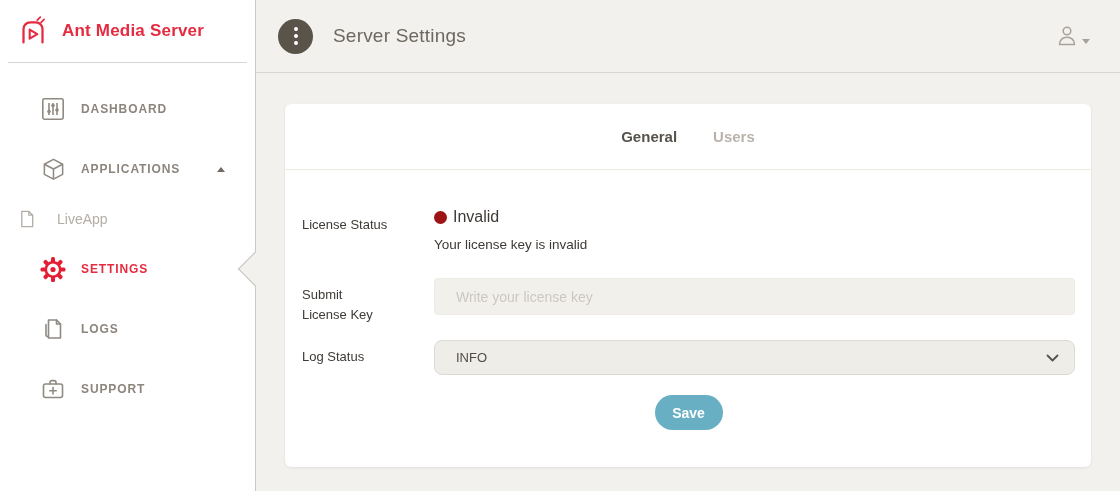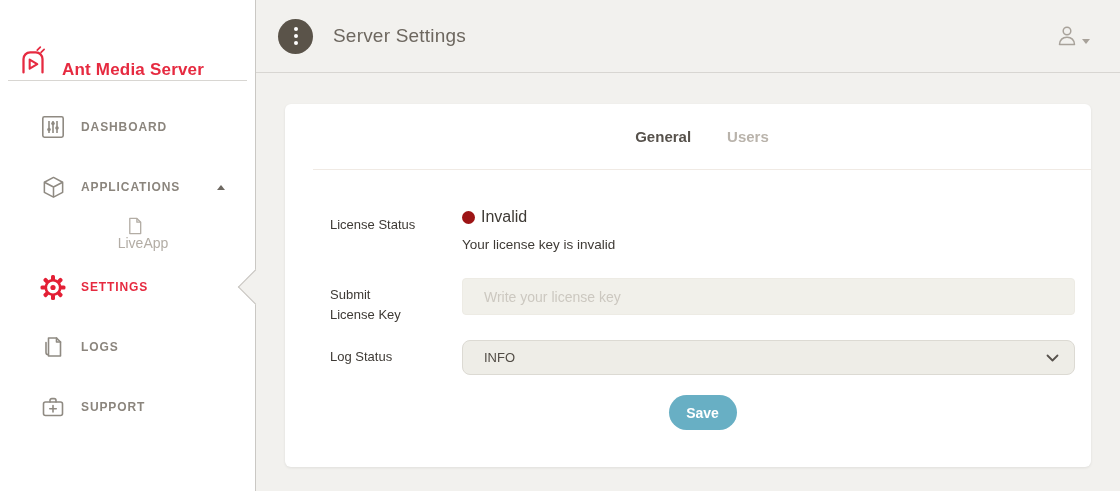--- a/index.html
+++ b/index.html
@@ -21,33 +21,33 @@
     position:relative;
     overflow:hidden;
   }
 
   
   .sidebar{
     position:absolute;left:0;top:0;width:256px;height:491px;
     background:#ffffff;border-right:1px solid #cac8c4;z-index:2;
   }
   .logo-row{
-    height:81px;display:flex;align-items:flex-end;
+    height:63px;display:flex;align-items:center;
     margin:0 8px;padding-left:6px;border-bottom:1px solid var(--line);
   }
   .brand-name{
     margin-left:10px;font-size:17px;font-weight:600;
     color:var(--brand-red);letter-spacing:.2px;
   }
   .nav{padding-top:16px;list-style:none;}
   .nav-item{
     position:relative;display:flex;align-items:center;
     height:60px;padding-left:40px;cursor:pointer;
   }
-  .nav-item.sub{height:40px;padding-left:14px;flex-direction:column;}
+  .nav-item.sub{height:40px;padding-left:14px;}
   .nav-icon{width:26px;display:flex;justify-content:center;align-items:center;}
   .nav-label{
     margin-left:15px;font-size:12px;font-weight:600;
     letter-spacing:.9px;color:var(--ink-gray);
   }
   .nav-item.sub .nav-label{
     margin-left:17px;font-size:14px;font-weight:400;
     letter-spacing:0;color:var(--ink-light);
   }
   .nav-item.active .nav-label{color:var(--brand-red);}
@@ -87,21 +87,20 @@
     width:0;height:0;margin-top:10px;
     border-left:4px solid transparent;border-right:4px solid transparent;
     border-top:5px solid #a8a29a;
   }
 
   
   .card{
     position:absolute;left:285px;top:104px;width:806px;height:363px;
     background:#fff;border-radius:6px;
     box-shadow:0 1px 3px rgba(0,0,0,.08);
-    padding-left:28px;
   }
   .tabs{
     display:flex;justify-content:center;align-items:center;gap:36px;
     height:66px;border-bottom:1px solid #f0eae4;
   }
   .tab{font-size:15px;font-weight:600;color:#b9b3ab;cursor:pointer;background:none;border:none;font-family:inherit;}
   .tab.active{color:#56514b;}
 
   .form{padding:38px 16px 0 17px;}
   .row{display:flex;}

